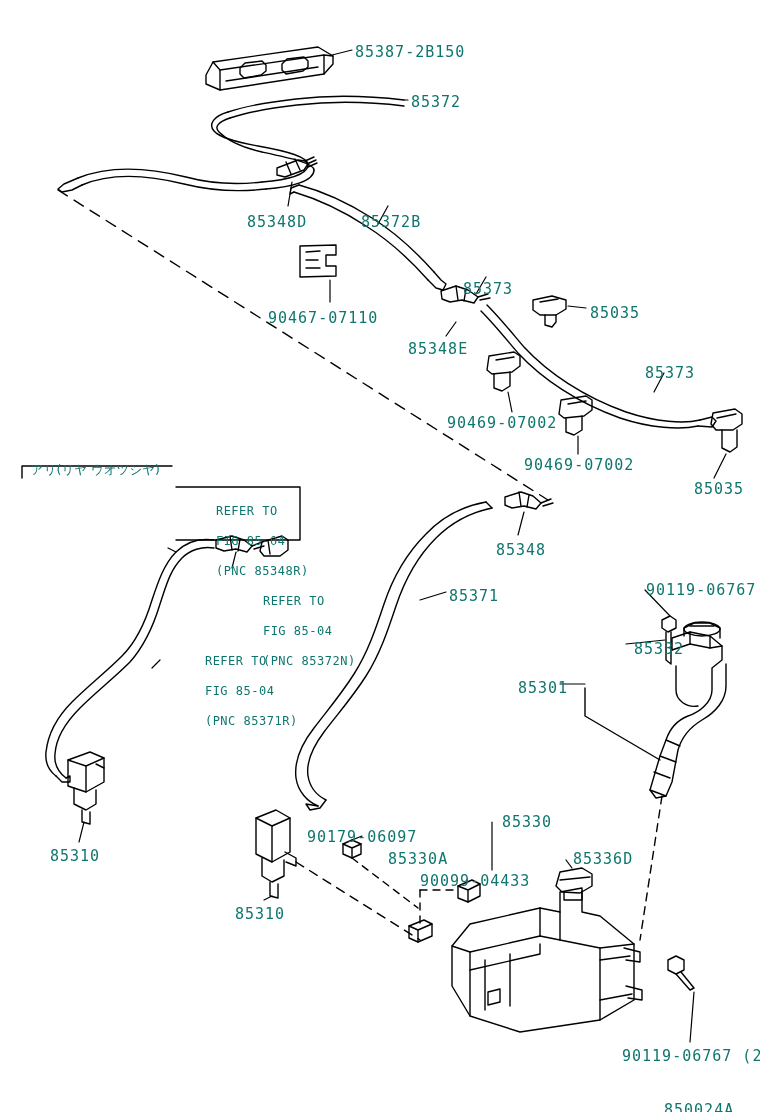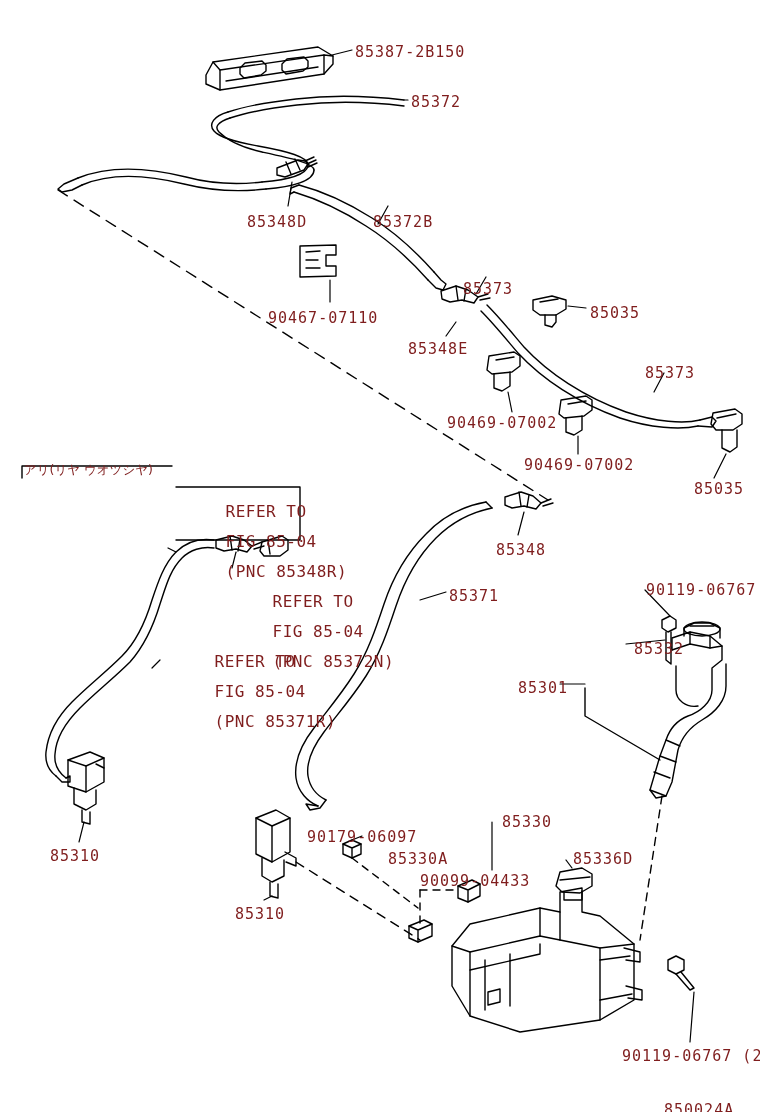--- a/index.html
+++ b/index.html
@@ -19,32 +19,33 @@
     position: absolute;
     left: 0; top: 0;
     width: 760px;
     height: 1112px;
   }
   .lbl {
     position: absolute;
     font-family: "DejaVu Sans Mono", monospace;
     font-size: 15px;
     letter-spacing: 0.5px;
-    color: #7f1d1d;
+    color: #0f766e;
     white-space: pre;
     line-height: 16px;
   }
   .lbl.small {
-    font-size: 16px;
+    font-size: 12px;
     line-height: 15px;
   }
   .lbl.jp {
     font-size: 12.5px;
     letter-spacing: 0px;
     font-family: "DejaVu Sans", sans-serif;
+    padding-left: 7px;
   }
   .lbl.code {
     font-size: 15px;
     letter-spacing: 1px;
   }
 </style>
 </head>
 <body>
 
 <div id="page">
@@ -297,21 +298,21 @@
         <path d="M232,568 L236,552"></path>
         <path d="M160,660 L152,668"></path>
       </g>
 
     </g>
   </svg>
 
   <div class="lbl code" style="left:355px; top:44px;">85387-2B150</div>
   <div class="lbl code" style="left:411px; top:94px;">85372</div>
   <div class="lbl code" style="left:247px; top:214px;">85348D</div>
-  <div class="lbl code" style="left:361px; top:214px;margin-left:12px;">85372B</div>
+  <div class="lbl code" style="left:361px; top:214px;">85372B</div>
   <div class="lbl code" style="left:463px; top:281px;">85373</div>
   <div class="lbl code" style="left:590px; top:305px;">85035</div>
   <div class="lbl code" style="left:268px; top:310px;">90467-07110</div>
   <div class="lbl code" style="left:408px; top:341px;">85348E</div>
   <div class="lbl code" style="left:645px; top:365px;">85373</div>
   <div class="lbl code" style="left:447px; top:415px;">90469-07002</div>
   <div class="lbl code" style="left:524px; top:457px;">90469-07002</div>
   <div class="lbl code" style="left:694px; top:481px;">85035</div>
   <div class="lbl code" style="left:496px; top:542px;">85348</div>
   <div class="lbl code" style="left:449px; top:588px;">85371</div>

